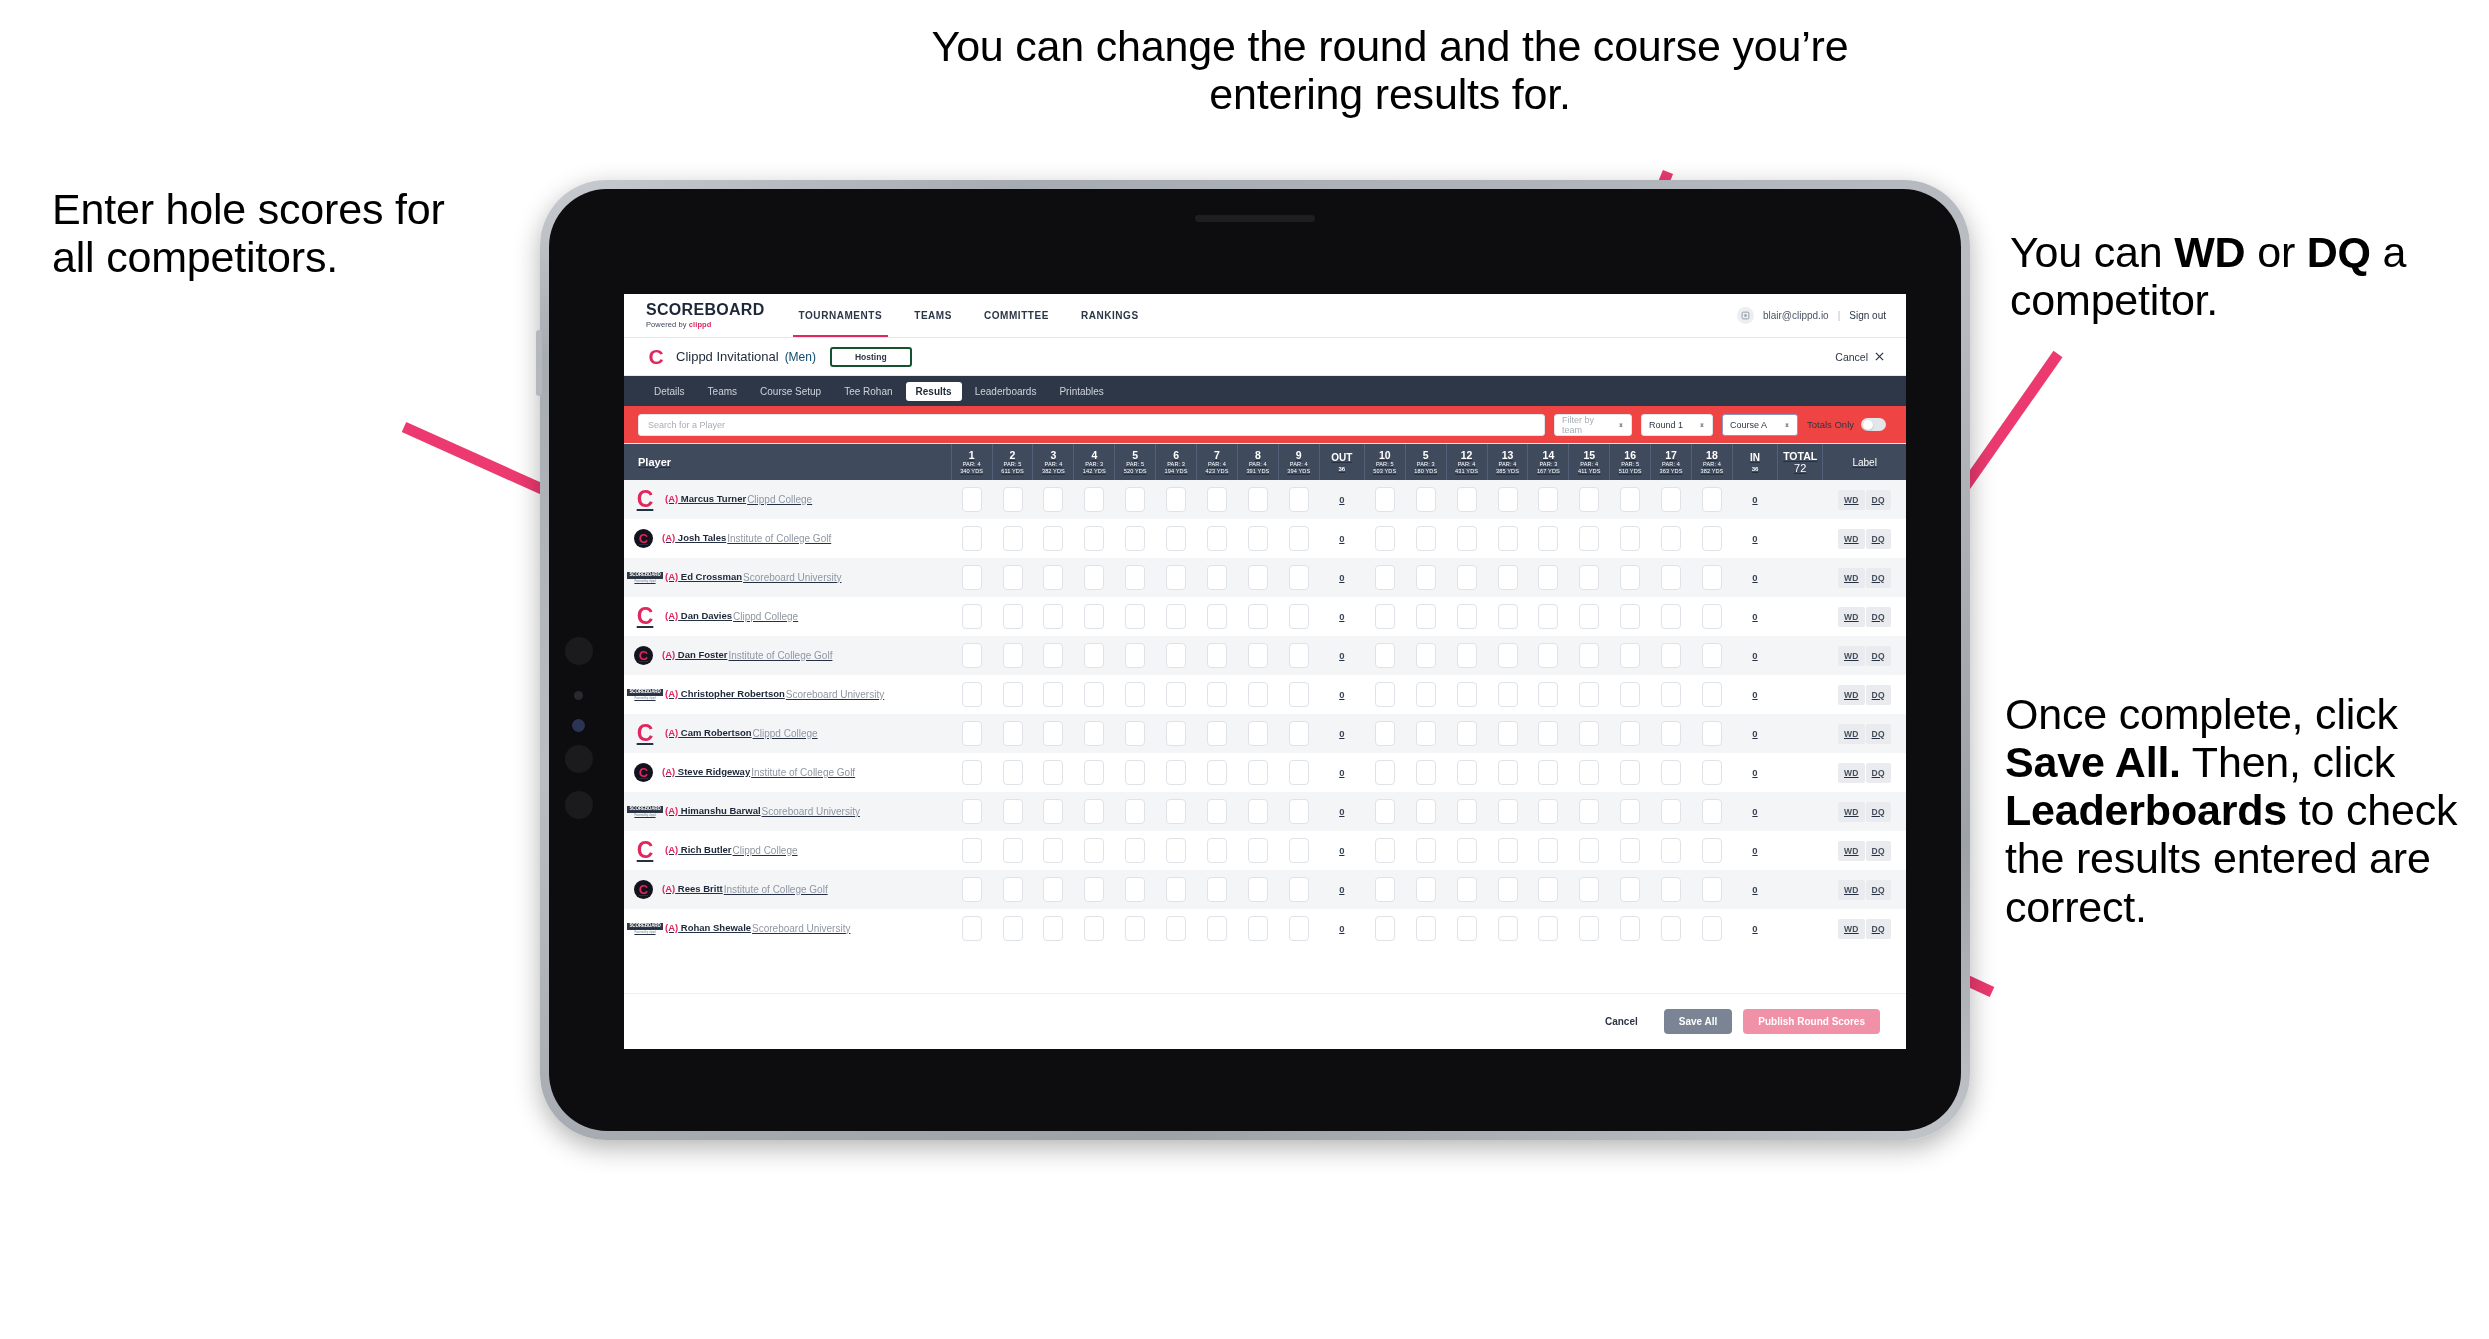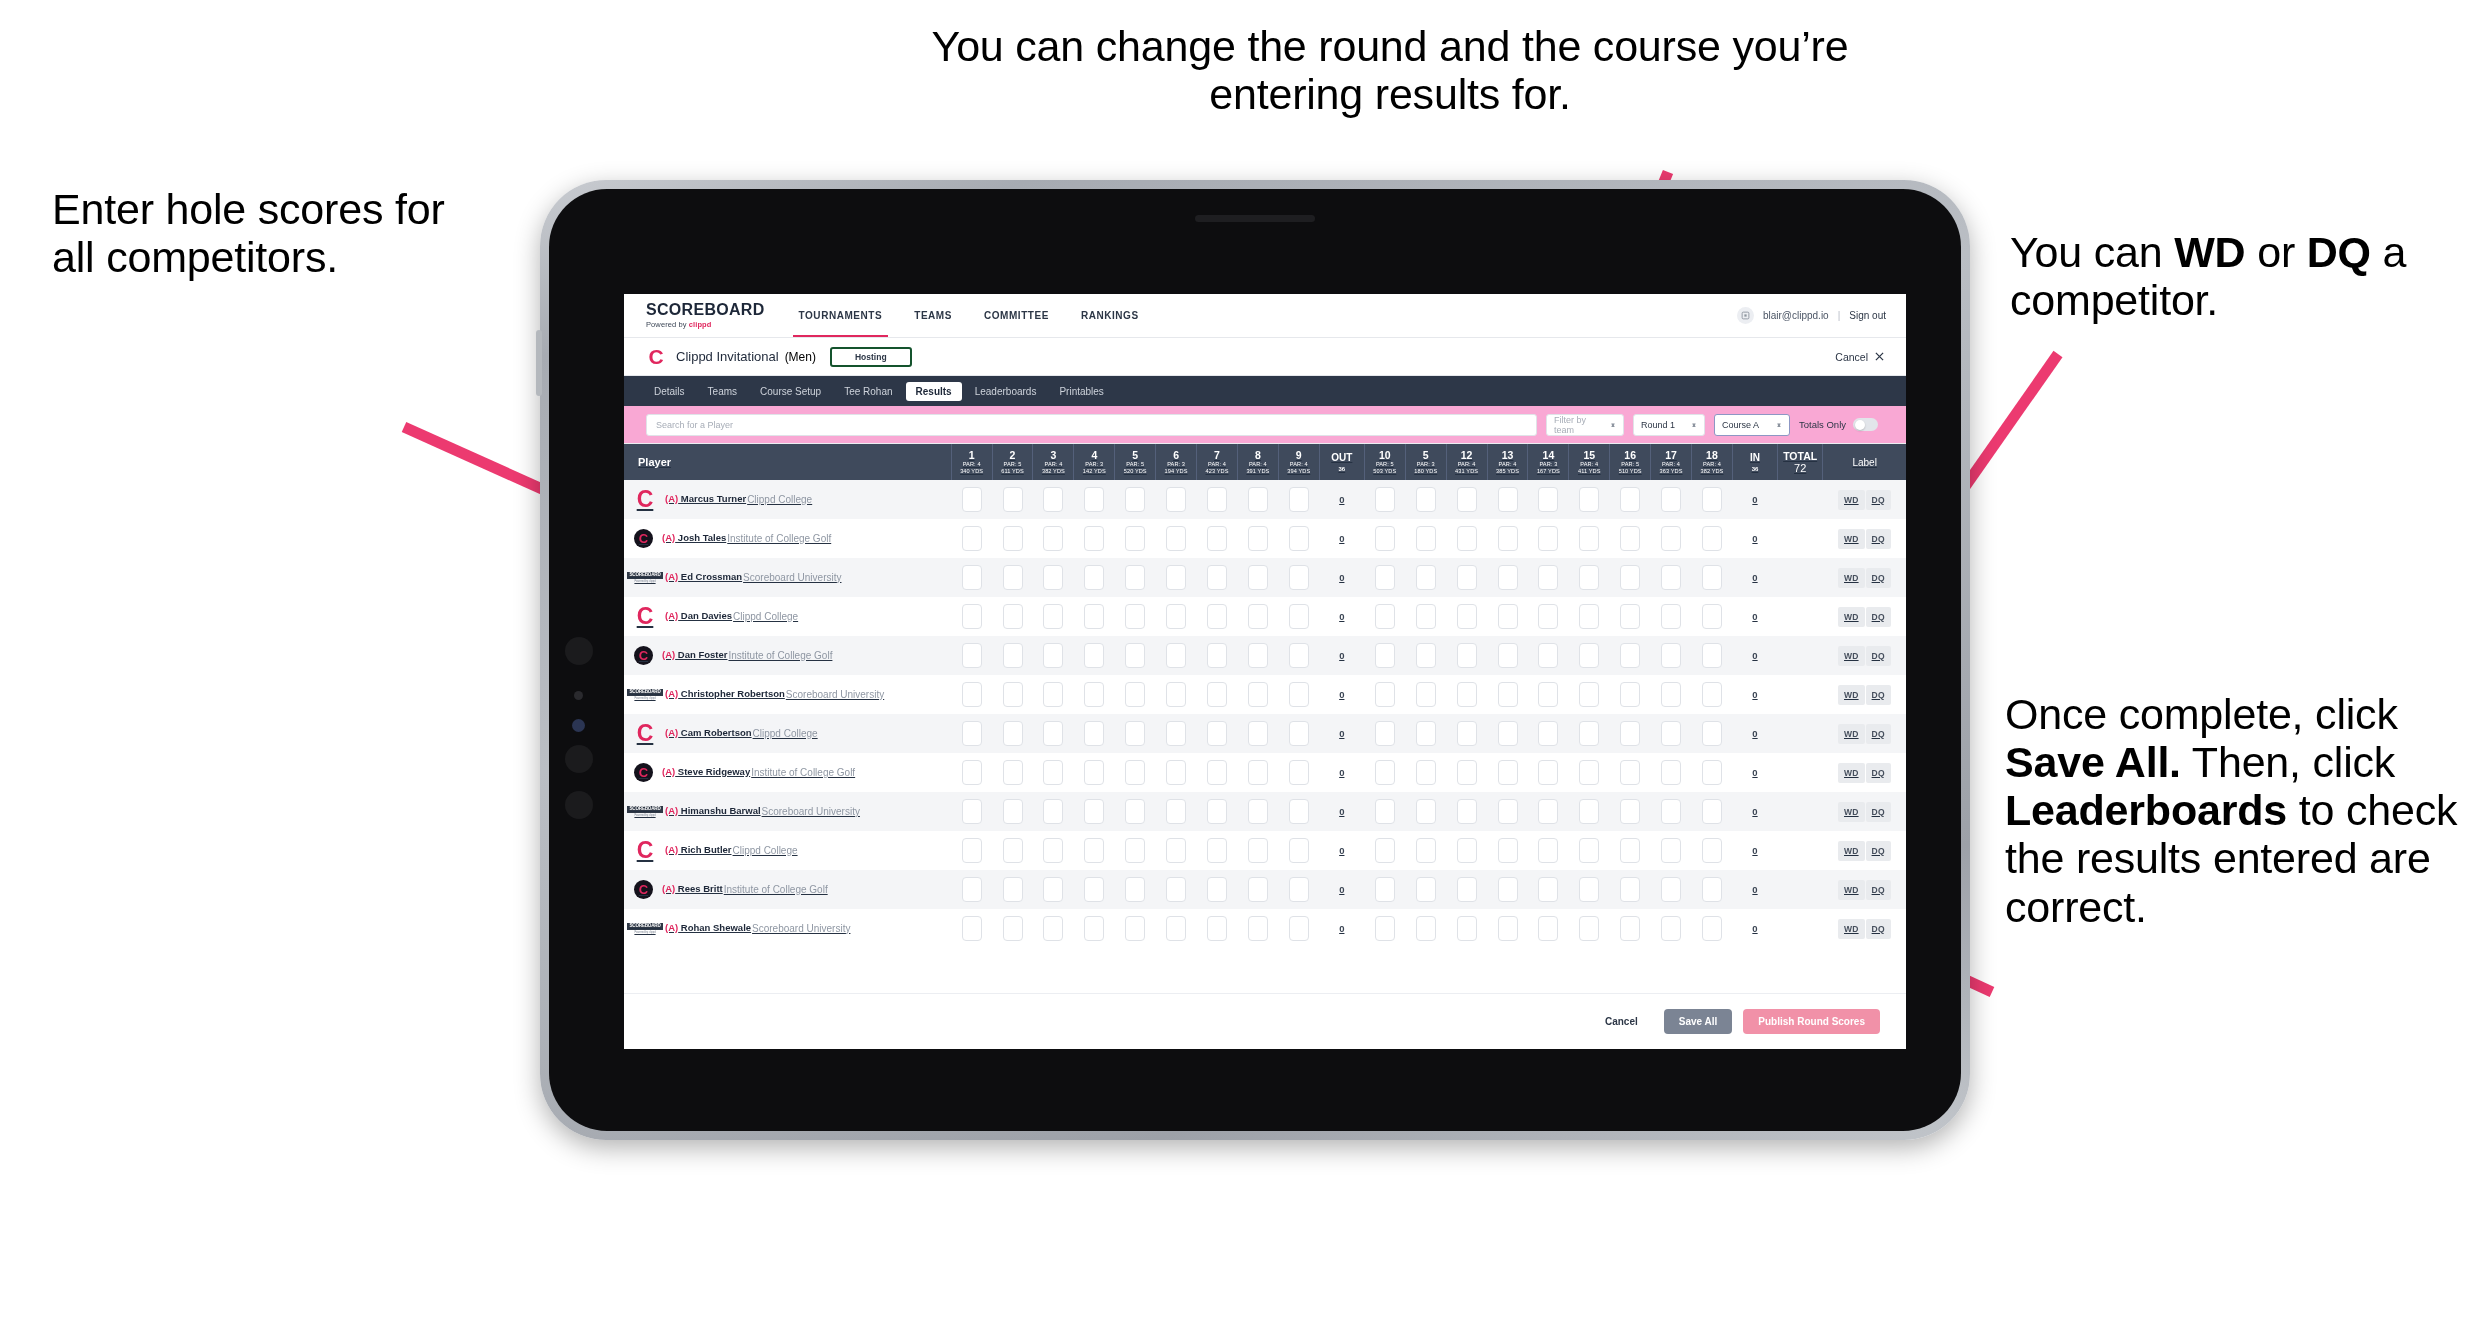--- a/index.html
+++ b/index.html
@@ -88,32 +88,32 @@
   .avatar-chip { width:17px; height:17px; border-radius:50%; background:#eceef2; display:flex; align-items:center; justify-content:center;}
   .avatar-chip svg { width:9px; height:9px; }
   .sep { color:#b9bec7; }
   .signout { color:#2c3646; cursor:pointer; }
 
   
   .tbar { height:38px; display:flex; align-items:center; padding:0 22px; border-bottom:1px solid #e6e8ec; background:#fff;}
   .tlogo { width:20px; height:20px; margin-right:10px; display:flex; align-items:center; justify-content:center;
            font-weight:900; font-size:21px; color:#e0275e; font-family:"Liberation Sans",sans-serif; line-height:1;}
   .tname { font-size:13px; font-weight:400; color:#1d2738; }
-  .tgender { font-size:12px; color:#000000; margin-left:6px; }
+  .tgender { font-size:12px; color:#0c4a6e; margin-left:6px; }
   .tpill { margin-left:14px; font-size:8.5px; font-weight:700; color:#2c3646; border:2px solid #14532d;
            border-radius:3px; padding:3px 23px; }
   .tcancel { margin-left:auto; font-size:10.5px; color:#2c3646; display:flex; align-items:center; gap:7px; cursor:pointer;}
 
   
   .stabs { height:30px; background:#2d3748; display:flex; align-items:center; padding:0 20px; gap:3px; }
   .stab { font-size:10px; color:#ced3db; padding:4px 10px; border-radius:3px; cursor:pointer; }
   .stab.active { background:#ffffff; color:#1d2738; font-weight:600; }
 
   
-  .fbar { height:38px; display:flex; align-items:center; padding:0 22px; gap:9px; background:#f9a8d4;
+  .fbar { height:38px; display:flex; align-items:center; padding:0 14px; gap:9px; background:#ef4444;
           border-bottom:1px solid #eceef2;}
   .search {
     flex:1; height:22px; border:1px solid #e0e3e8; border-radius:3px;
     display:flex; align-items:center; padding:0 9px; font-size:9px; color:#a7adb7; background:#fff;
   }
   .selbox {
     height:22px; border:1px solid #e0e3e8; border-radius:3px; display:flex; align-items:center;
     justify-content:space-between; padding:0 7px; font-size:9px; color:#2c3646; background:#fff; gap:8px;
   }
   .selbox.placeholder { color:#a7adb7; }

